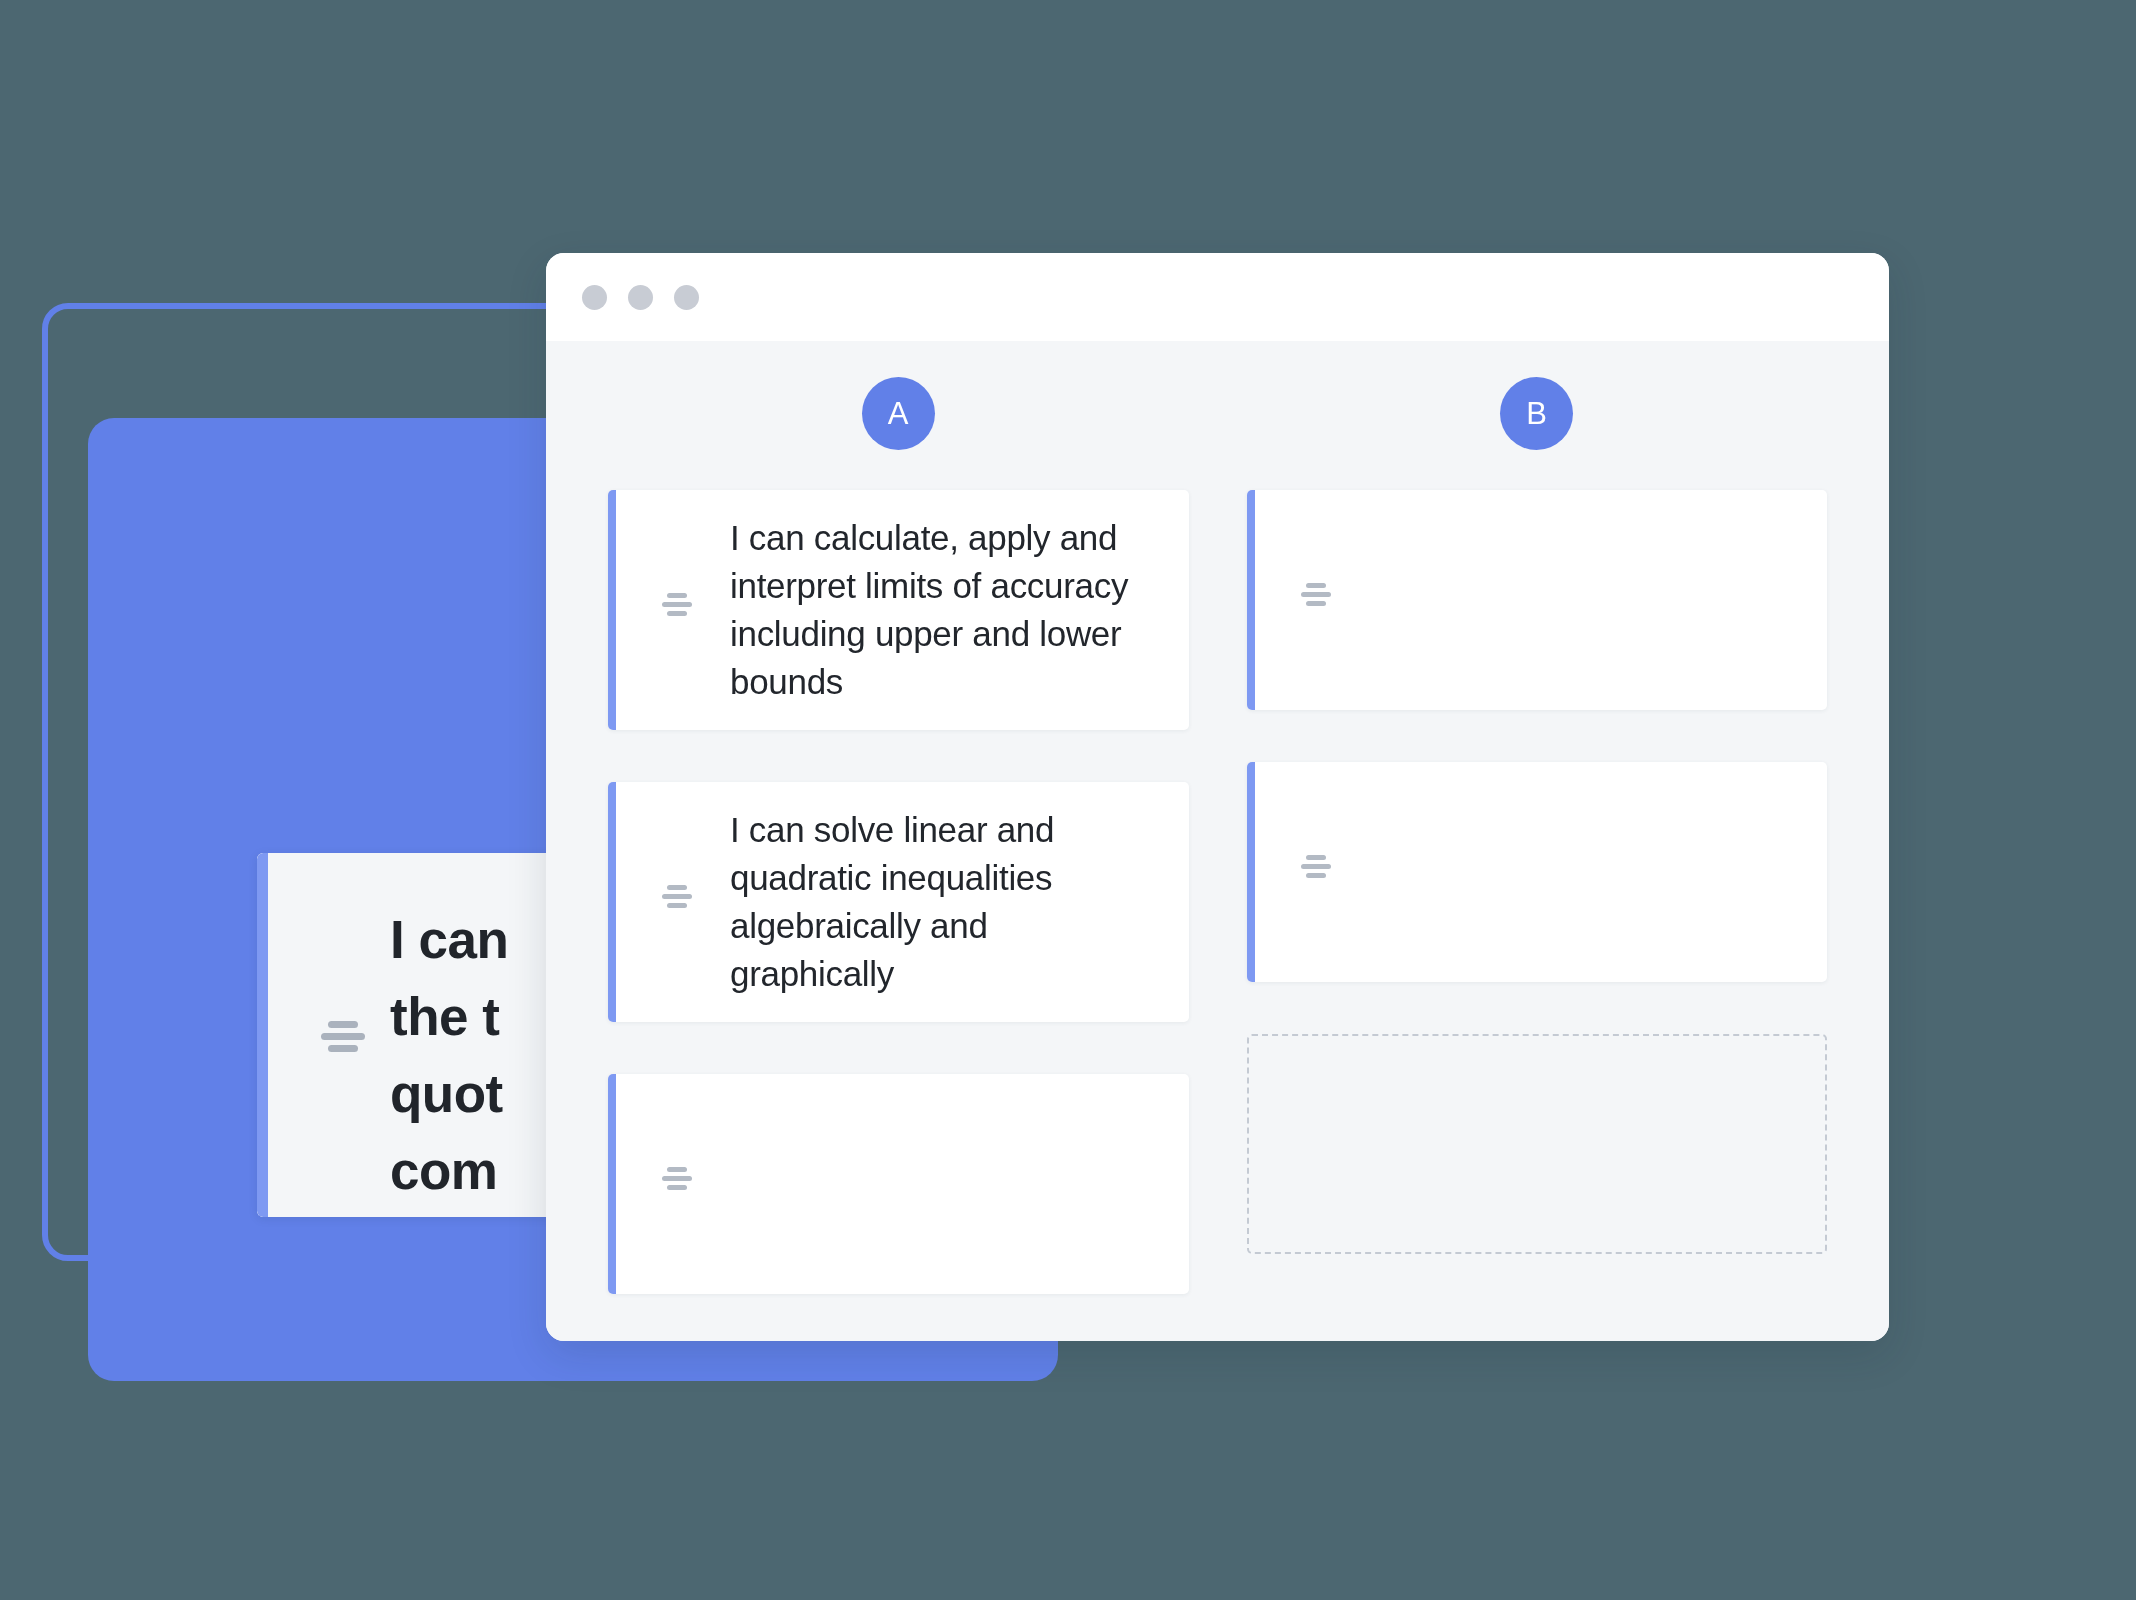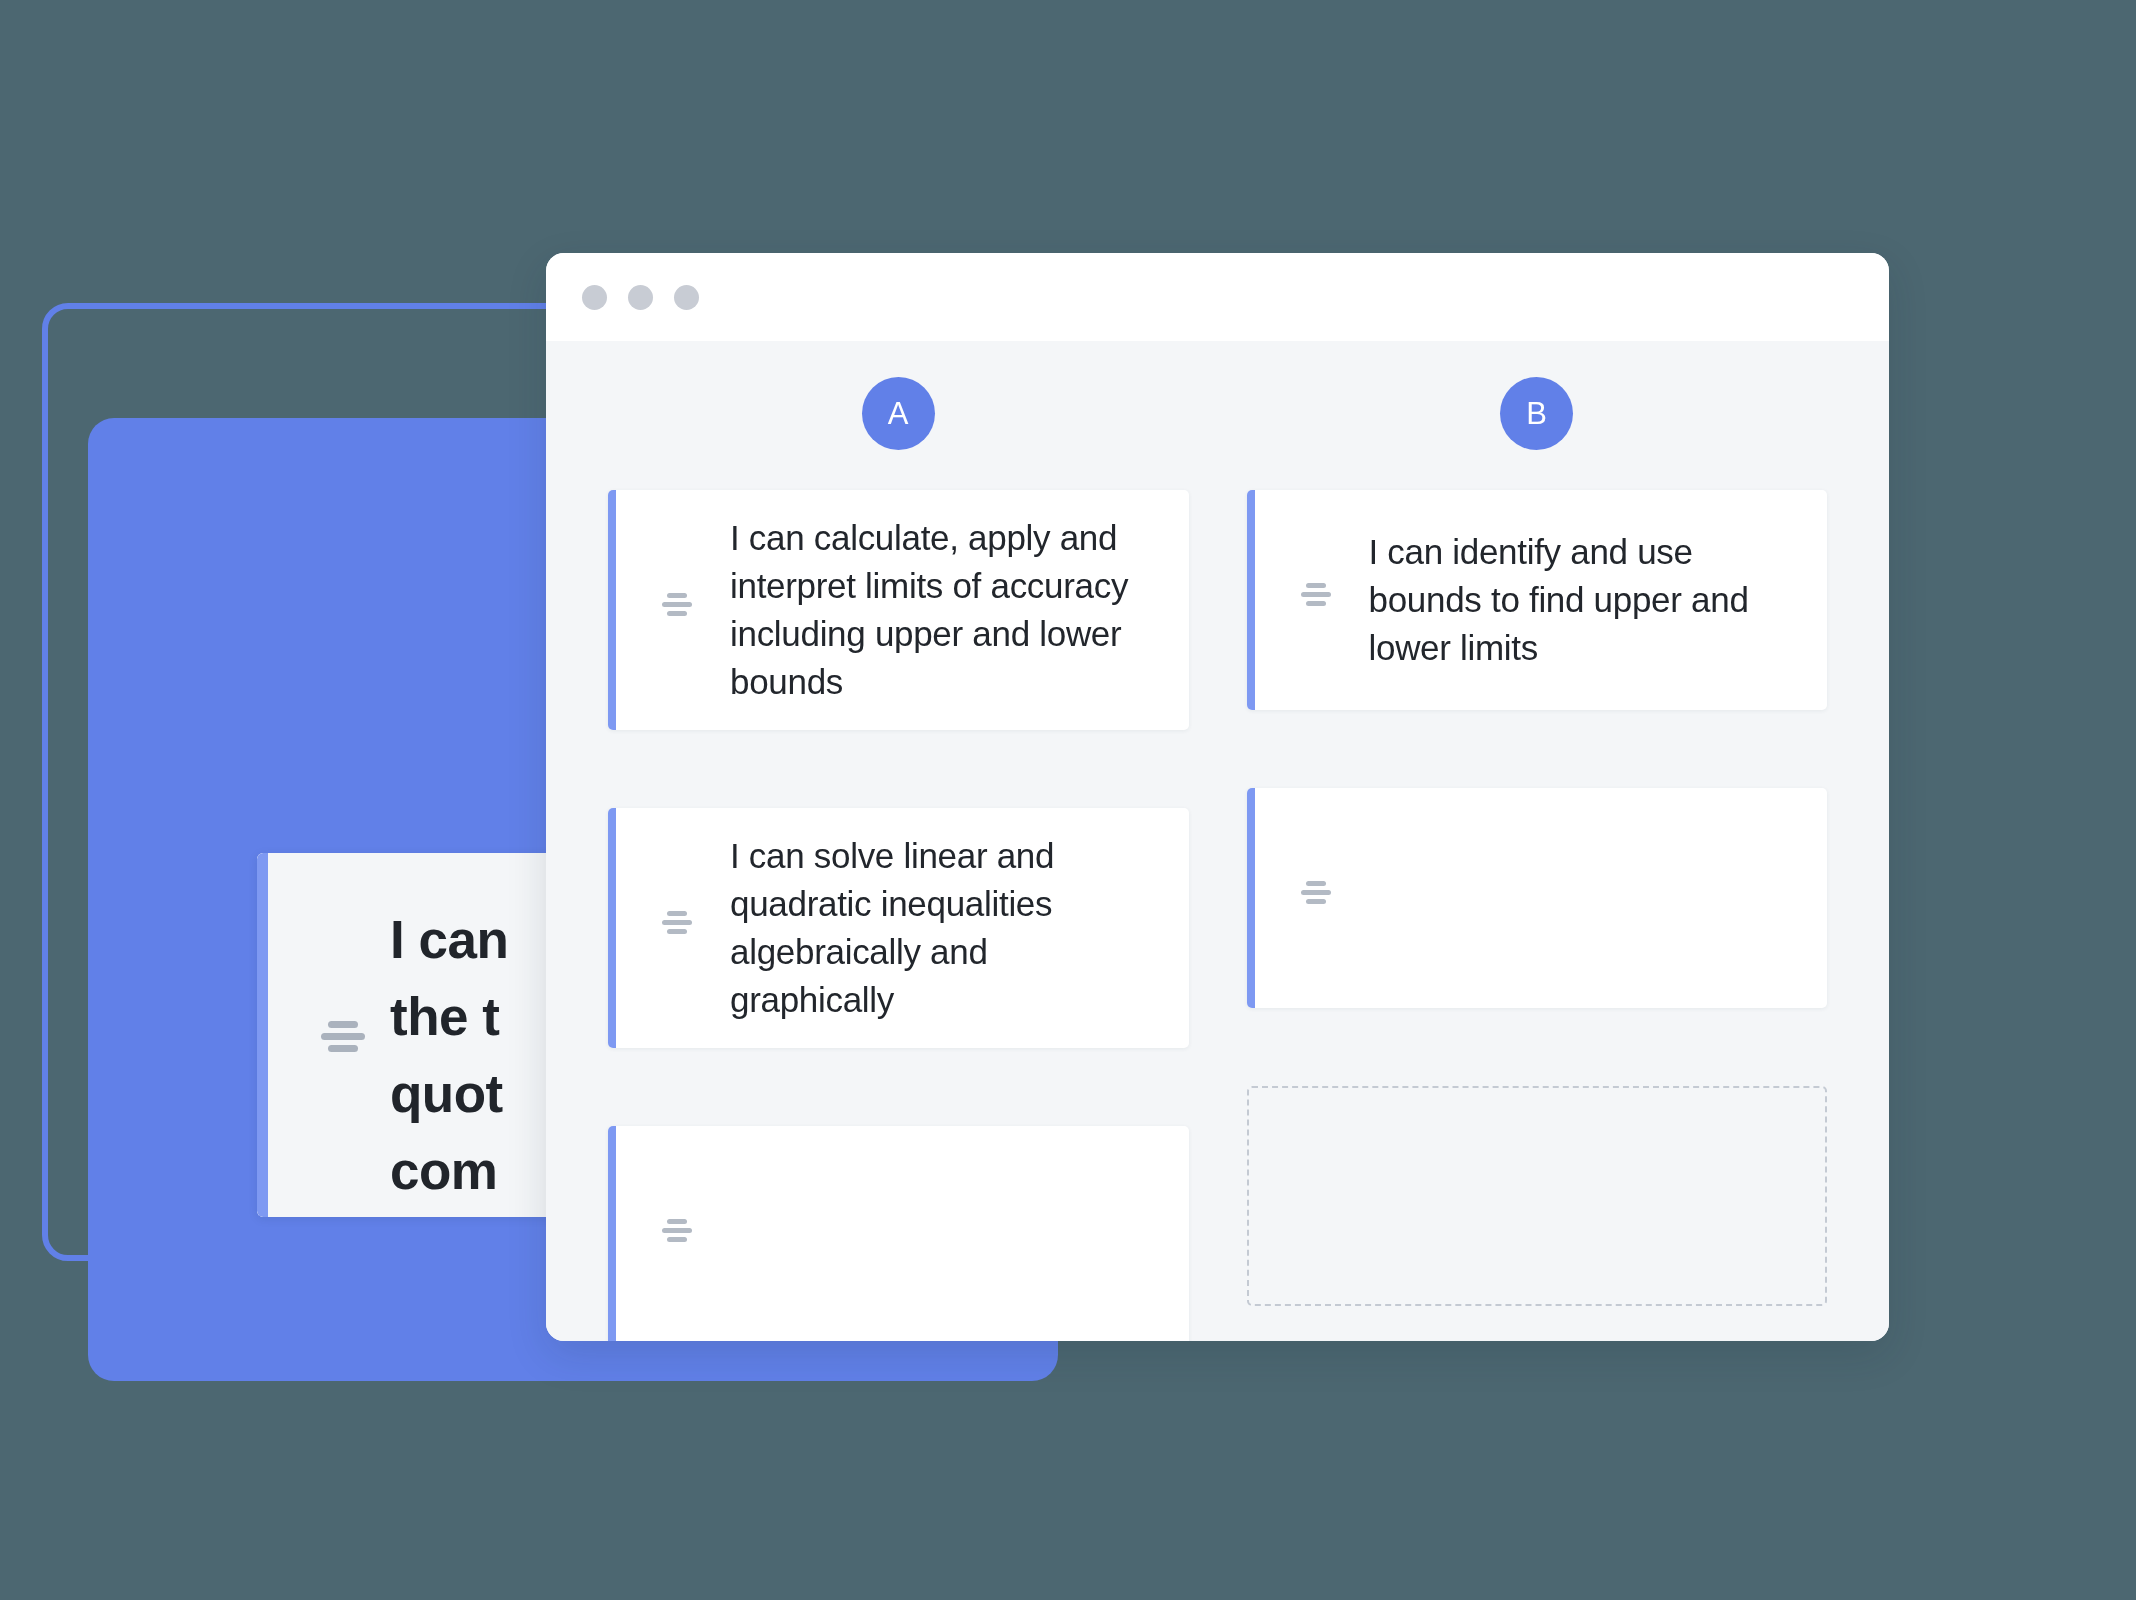--- a/index.html
+++ b/index.html
@@ -157,21 +157,21 @@
     font-size: 31px;
     font-family: "Liberation Sans", sans-serif;
     margin-bottom: 40px;
     letter-spacing: .5px;
   }
 
   .card-list {
     width: 100%;
     display: flex;
     flex-direction: column;
-    gap: 78px;
+    gap: 52px;
   }
 
   .card {
     position: relative;
     background: #ffffff;
     border-radius: 5px;
     min-height: 220px;
     display: flex;
     align-items: center;
     box-shadow: 0 1px 4px rgba(30,50,70,.07);
@@ -296,21 +296,20 @@
           <div class="col-badge">B</div>
           <div class="card-list">
 
             <div class="card">
               <div class="accent"></div>
               <div class="handle">
                 <i class="s"></i>
                 <i class="l"></i>
                 <i class="s"></i>
               </div>
-              <div class="card-text">I can identify and use bounds to find upper and lower limits</div>
             </div>
 
             <div class="card">
               <div class="accent"></div>
               <div class="handle">
                 <i class="s"></i>
                 <i class="l"></i>
                 <i class="s"></i>
               </div>
             </div>

